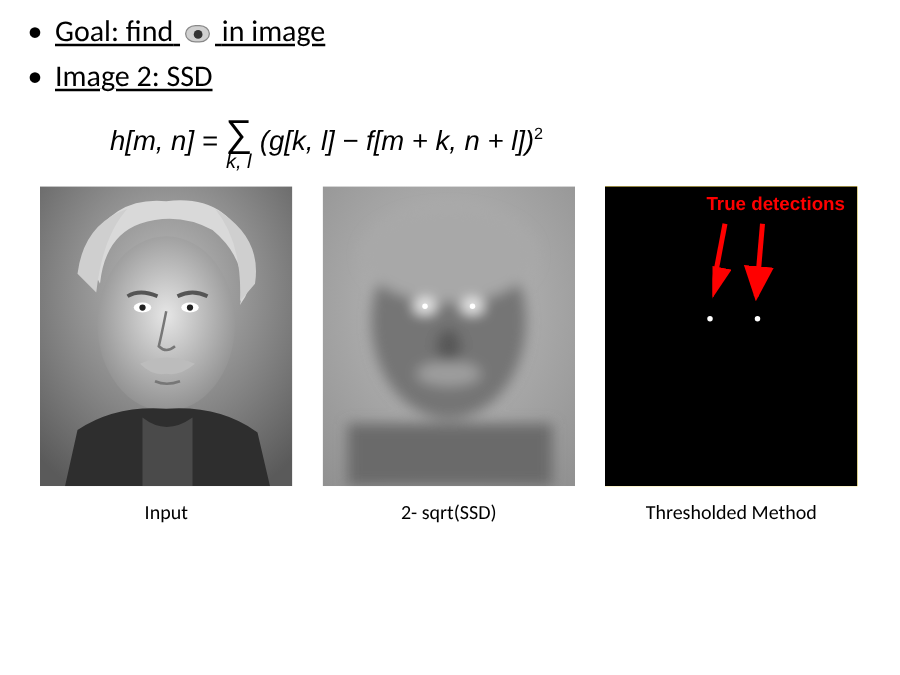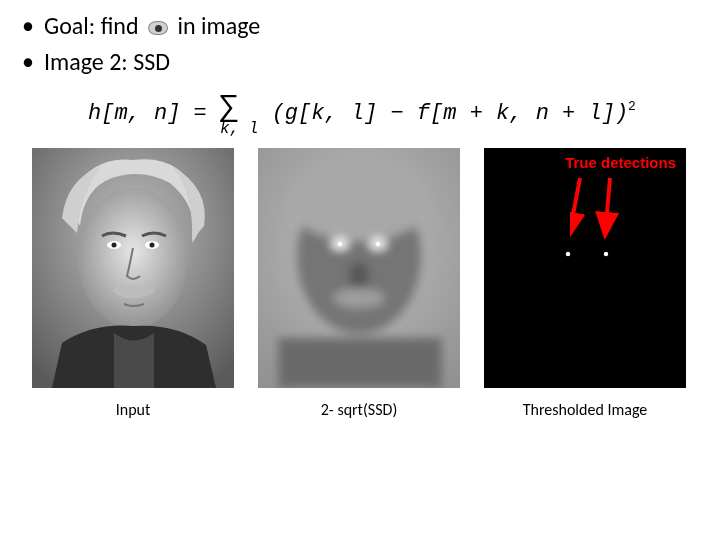--- a/index.html
+++ b/index.html
@@ -1,24 +1,24 @@
 <!DOCTYPE html>
 <html><head>
 <meta charset="utf-8">
 <style>
   * { box-sizing: border-box; margin: 0; padding: 0; }
   html, body { width: 720px; height: 540px; background: #fff; font-family: Calibri, Arial, sans-serif; color: #000; overflow: hidden; }
   .slide { width: 720px; height: 540px; position: relative; padding: 10px 0 0 18px; }
   .title { font-size: 32px; font-weight: 400; letter-spacing: 0.2px; margin-bottom: 18px; }
   .bullets { font-size: 24px; line-height: 1.35; margin-left: 4px; }
-  .bullets li { list-style: none; position: relative; padding-left: 22px; margin-bottom: 4px; }
+  .bullets li { list-style: none; position: relative; padding-left: 22px; margin-bottom: 4px; text-decoration: underline; }
   .bullets li::before { content: "•"; position: absolute; left: 0; top: 0; }
   .eye-icon { display: inline-block; width: 20px; height: 14px; background: #d0d0d0; border: 1px solid #888; border-radius: 50%/60%; vertical-align: -1px; margin: 0 4px; position: relative; }
   .eye-icon::after { content: ""; position: absolute; left: 6px; top: 3px; width: 7px; height: 7px; background: #333; border-radius: 50%; }
-  .formula { margin: 10px 0 8px 70px; font-family: Liberation Mono, monospace; font-size: 22px; font-style: italic; }
+  .formula { margin: 10px 0 8px 70px; font-family: Liberation Sans, sans-serif; font-size: 22px; font-style: italic; }
   .formula .sum { font-style: normal; font-size: 30px; display: inline-block; vertical-align: -8px; }
   .formula .sub { font-size: 16px; font-style: italic; display: block; text-align: center; margin-top: -4px; }
   .formula .wrap { display: inline-block; vertical-align: middle; }
   .sup2 { font-size: 13px; vertical-align: 9px; font-style: normal; }
   .row { display: flex; gap: 24px; margin: 10px 0 0 14px; align-items: flex-start; }
   .panel { display: flex; flex-direction: column; align-items: center; }
   .imgbox { width: 202px; height: 240px; overflow: hidden; position: relative; }
   .caption { font-size: 16px; margin-top: 12px; }
   svg { display: block; }
   .tdlabel { position: absolute; top: 6px; right: 10px; color: #ff0000; font-weight: 700; font-size: 15px; font-family: Arial, sans-serif; }
@@ -133,17 +133,17 @@
         <svg class="arrows" width="70" height="72">
           <defs>
             <marker id="ah" markerWidth="8" markerHeight="8" refX="6" refY="3" orient="auto">
               <path d="M0 0 L7 3 L0 6 Z" fill="#ff0000"></path>
             </marker>
           </defs>
           <line x1="10" y1="2" x2="-1" y2="60" stroke="#ff0000" stroke-width="4" marker-end="url(#ah)"></line>
           <line x1="40" y1="2" x2="35" y2="60" stroke="#ff0000" stroke-width="4" marker-end="url(#ah)"></line>
         </svg>
       </div>
-      <div class="caption">Thresholded Image</div>
+      <div class="caption">Thresholded Method</div>
     </div>
 
   </div>
 </div>
 
 </body></html>

